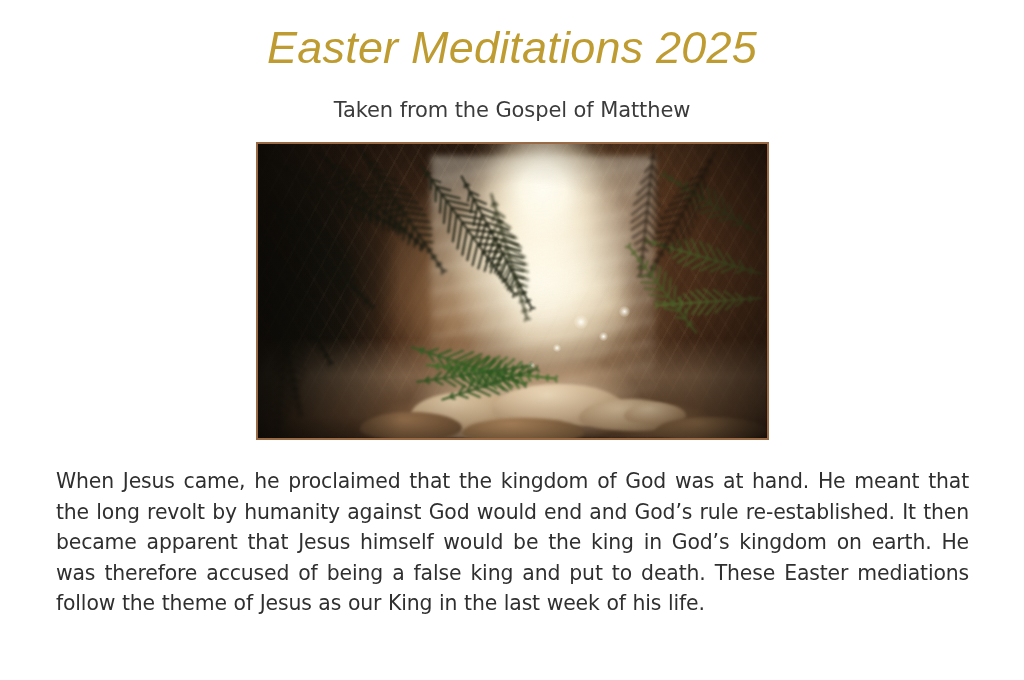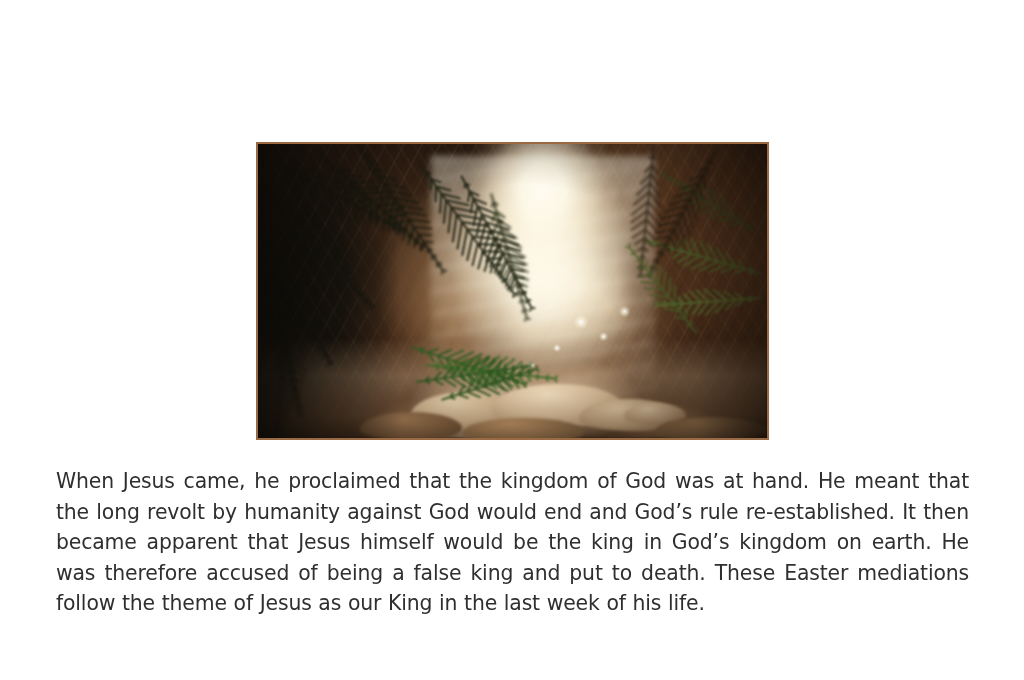--- a/index.html
+++ b/index.html
@@ -218,21 +218,23 @@
     text-justify: inter-word;
     letter-spacing: -0.15px;
     word-spacing: 0.4px;
   }
 </style>
 </head>
 <body>
 
 <div class="slide">
 
-
+  <div class="title">Easter Meditations 2025</div>
+
+  <div class="subtitle">Taken from the Gospel of Matthew</div>
 
   <div class="picture-frame">
     <div class="pic-stage">
 
       <div class="layer-base"></div>
       <div class="layer-walls"></div>
       <div class="layer-texture"></div>
       <div class="layer-glow"></div>
       <div class="layer-rays"></div>
 

